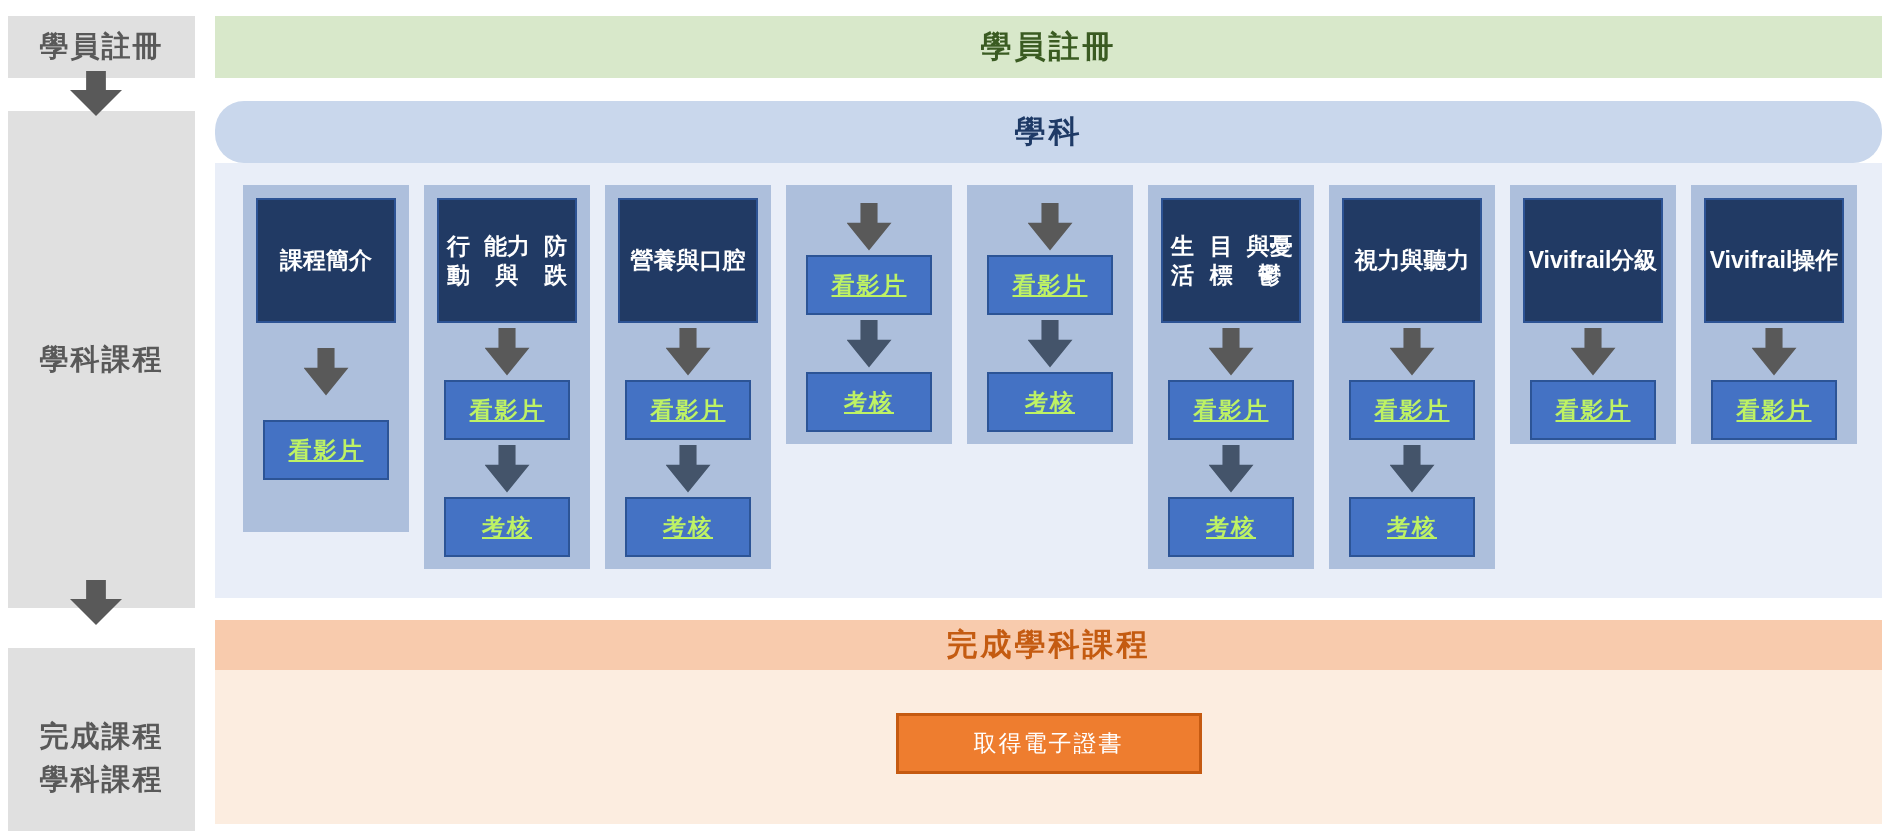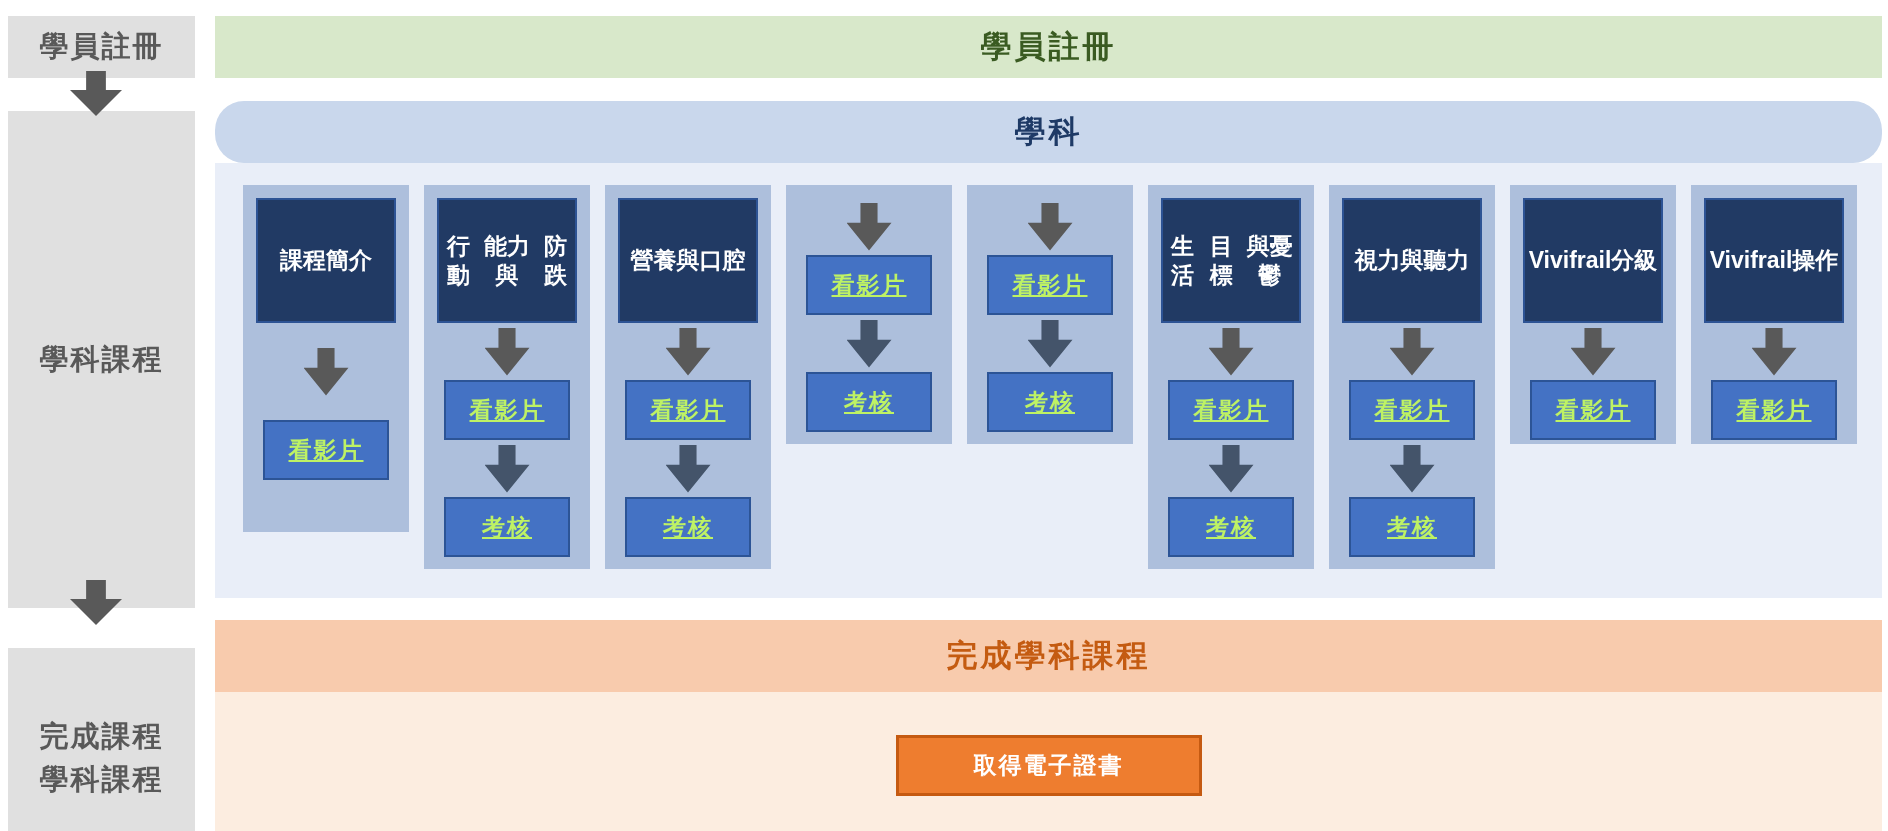--- a/index.html
+++ b/index.html
@@ -46,26 +46,26 @@
   .col-arrow { width:45px; height:48px; background:#595959;
     clip-path:polygon(31% 0, 69% 0, 69% 42%, 100% 42%, 50% 100%, 0 42%, 31% 42%); }
   .col-arrow.dark2 { background:#44546a; }
 
   .action-btn { width:126px; height:60px; background:#4472c4; border:2px solid #2c5496;
     color:#bef264; font-weight:bold; font-size:23px; letter-spacing:2px;
     display:flex; align-items:center; justify-content:center; cursor:pointer;text-decoration:underline; }
 
   
   .completion { position:absolute; left:215px; top:612px; width:1667px; height:219px; }
-  .completion-header { height:72px; background:#f8cbad; color:#c45b11; font-weight:bold;
+  .completion-header { height:50px; background:#f8cbad; color:#c45b11; font-weight:bold;
     font-size:31px; letter-spacing:3px; display:flex; align-items:center; justify-content:center; }
   .completion-body { height:154px; background:#fcede0; position:relative; }
   .cert-btn { position:absolute; left:50%; transform:translateX(-50%); top:43px;
     width:306px; height:61px; background:#ee7d2f; border:3px solid #c55a11;
-    color:#ffffff; font-weight:bold; font-size:23px; letter-spacing:2px;
+    color:#ffffff; font-weight:normal; font-size:23px; letter-spacing:2px;
     display:flex; align-items:center; justify-content:center; cursor:pointer; }
 </style>
 </head>
 <body>
 
 <div class="stage">
 
   <div class="side-box step1">
     <span>學員註冊</span>
   </div>

